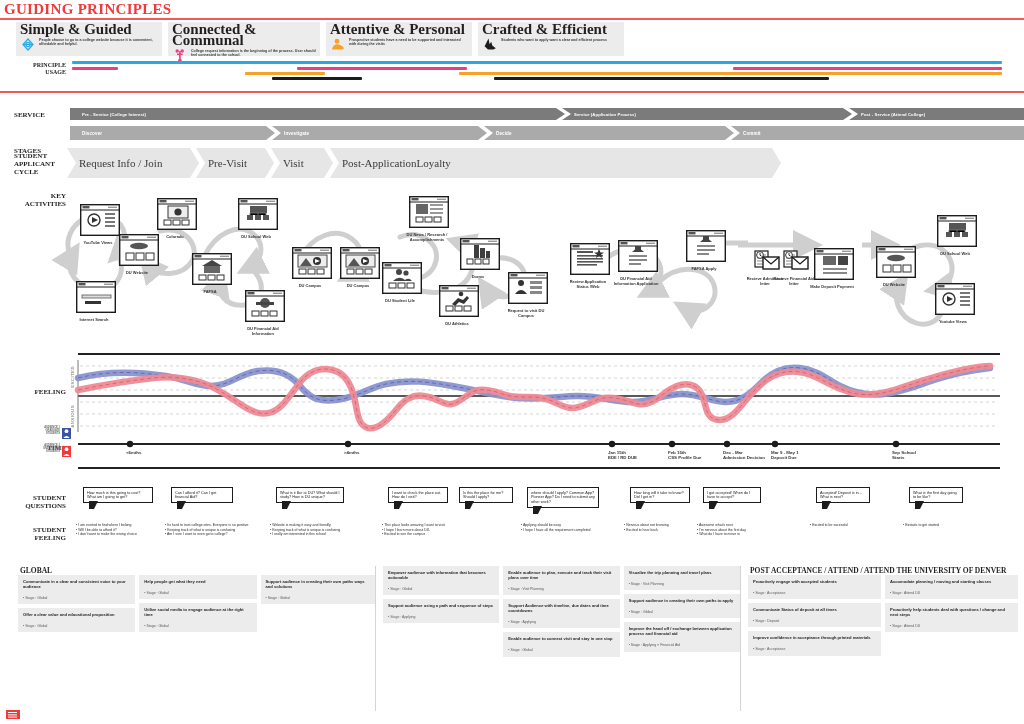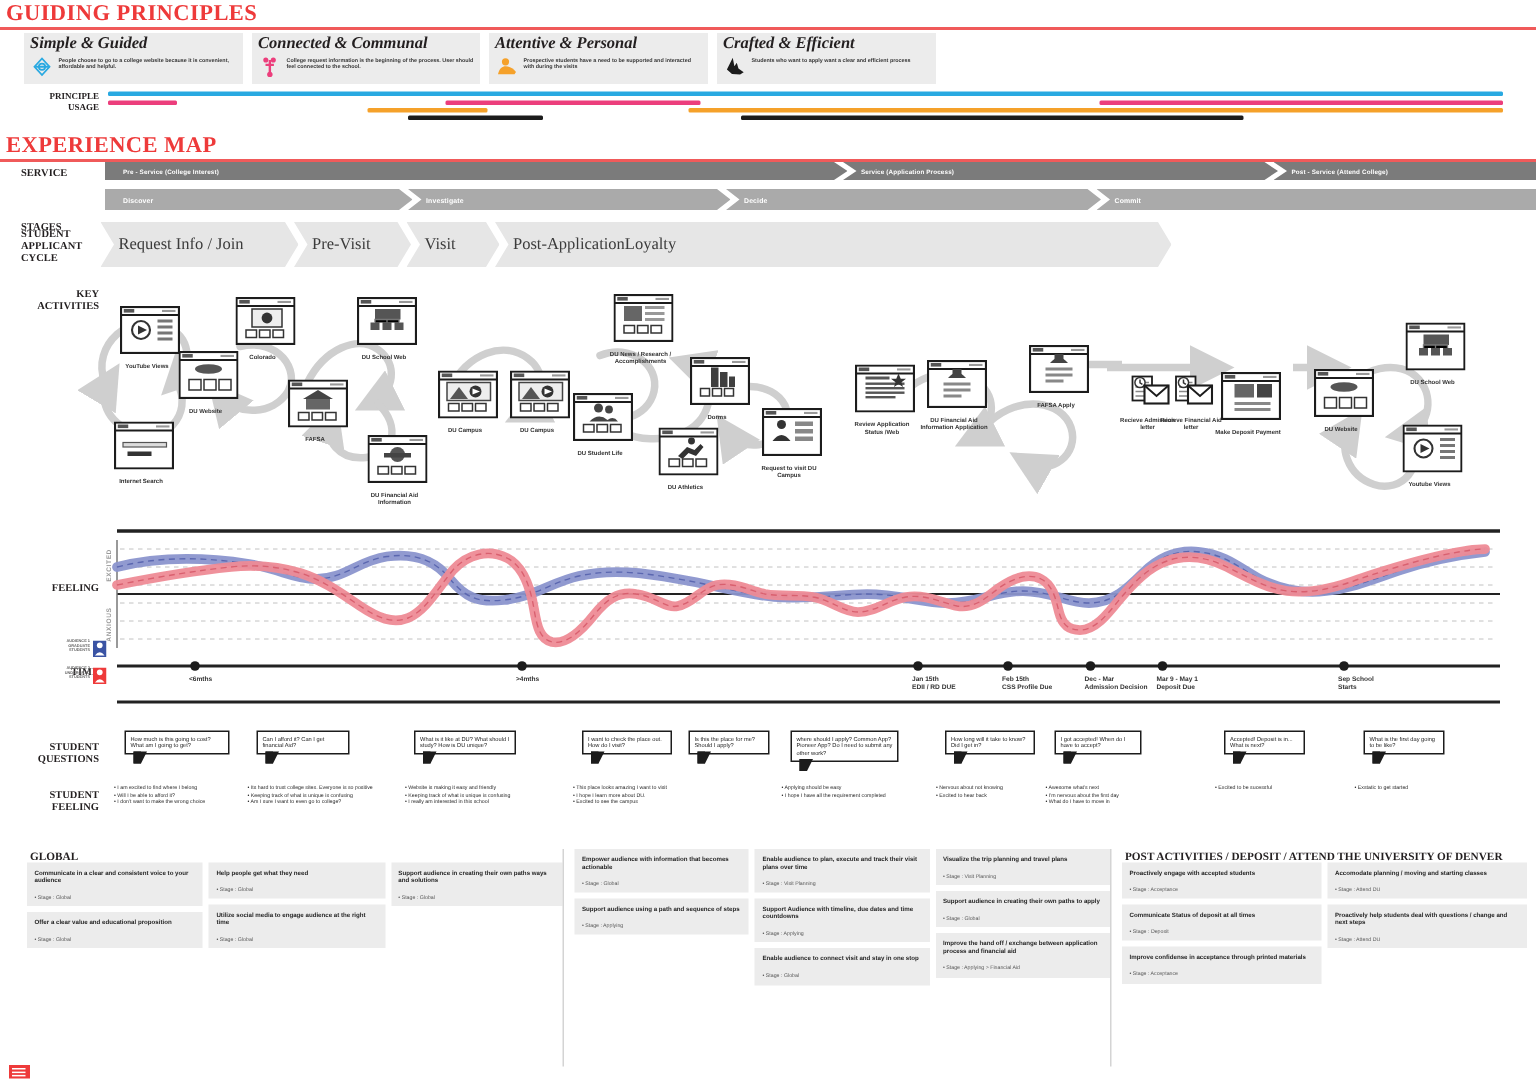--- a/index.html
+++ b/index.html
@@ -31,21 +31,21 @@
 
   
   #gp-cards { position:absolute; left:16px; top:22px; display:flex; gap:6px; }
   .gp-card {
     background:#ececec; width:146px; height:34px;
     padding:2px 4px 0 4px; position:relative;
   }
   .gp-card.wide { width:152px; }
   .gp-title {
     font-family:"Liberation Serif", serif; font-weight:bold;
-    font-size:11px; line-height:11px; color:#231f20;font-style:italic;
+    font-size:15px; line-height:11px; color:#231f20;
   }
   .gp-row { display:flex; align-items:flex-start; gap:4px; margin-top:1px; }
   .gp-ico { width:15px; height:16px; flex:0 0 15px; display:flex; align-items:center; justify-content:center; }
   .gp-desc { font-size:3.6px; line-height:4.4px; font-weight:bold; color:#3a3a3a; padding-top:2px; }
 
   #pu-label {
     position:absolute; left:18px; top:62px; width:48px; text-align:right;
     font-family:"Liberation Serif", serif; font-weight:bold;
     font-size:6px; line-height:7px; color:#231f20;
   }
@@ -203,21 +203,20 @@
       <div class="pu-bar" style="left: 72px; width: 46px; top: 67px; background: rgb(236, 62, 124); position: absolute;"></div>
       <div class="pu-bar" style="left: 297px; width: 170px; top: 67px; background: rgb(236, 62, 124); position: absolute;"></div>
       <div class="pu-bar" style="left: 733px; width: 269px; top: 67px; background: rgb(236, 62, 124); position: absolute;"></div>
       <div class="pu-bar" style="left: 245px; width: 80px; top: 72px; background: rgb(245, 161, 42); position: absolute;"></div>
       <div class="pu-bar" style="left: 459px; width: 543px; top: 72px; background: rgb(245, 161, 42); position: absolute;"></div>
       <div class="pu-bar" style="left: 272px; width: 90px; top: 77px; background: rgb(28, 28, 28); position: absolute;"></div>
       <div class="pu-bar" style="left: 494px; width: 335px; top: 77px; background: rgb(28, 28, 28); position: absolute;"></div>
     </div>
 
   <div class="sec-head" style="top:90px;">
-    <div class="title">EXPERIENCE MAP</div>
     <div class="rule"></div>
   </div>
 
   <div class="rowlabel" style="left:14px; top:111px; width:52px;">SERVICE</div>
   <div class="band" id="band-service" style="left:70px; top:108px; height:12px;">
       <div class="chev dark" style="width: 495px; clip-path: polygon(0px 0px, calc(100% - 9px) 0px, 100% 50%, calc(100% - 9px) 100%, 0px 100%); margin-left: 0px;">
         <span class="srv-txt">Pre - Service (College Interest)</span>
       </div>
       <div class="chev dark" style="width: 290px; clip-path: polygon(0px 0px, calc(100% - 9px) 0px, 100% 50%, calc(100% - 9px) 100%, 0px 100%, 9px 50%); margin-left: -3px;">
         <span class="srv-txt">Service (Application Process)</span>
@@ -869,21 +868,21 @@
         <div class="s">• Stage : Global</div>
             </div>
             <div class="opp-card">
         <div class="t">Improve the hand off / exchange between application process and financial aid</div>
         <div class="s">• Stage : Applying &gt; Financial Aid</div>
             </div>
           </div>
         </div>
       </div>
       <div class="opp-col" style="width: 284px; padding-left: 8px;">
-        <div class="hd">POST ACTIVITIES / DEPOSIT / ATTEND THE UNIVERSITY OF DENVER</div>
+        <div class="hd">POST ACCEPTANCE / ATTEND / ATTEND THE UNIVERSITY OF DENVER</div>
         <div class="opp-grid">
           <div class="opp-sub" style="width:133px">
             <div class="opp-card">
         <div class="t">Proactively engage with accepted students</div>
         <div class="s">• Stage : Acceptance</div>
             </div>
             <div class="opp-card">
         <div class="t">Communicate Status of deposit at all times</div>
         <div class="s">• Stage : Deposit</div>
             </div>

